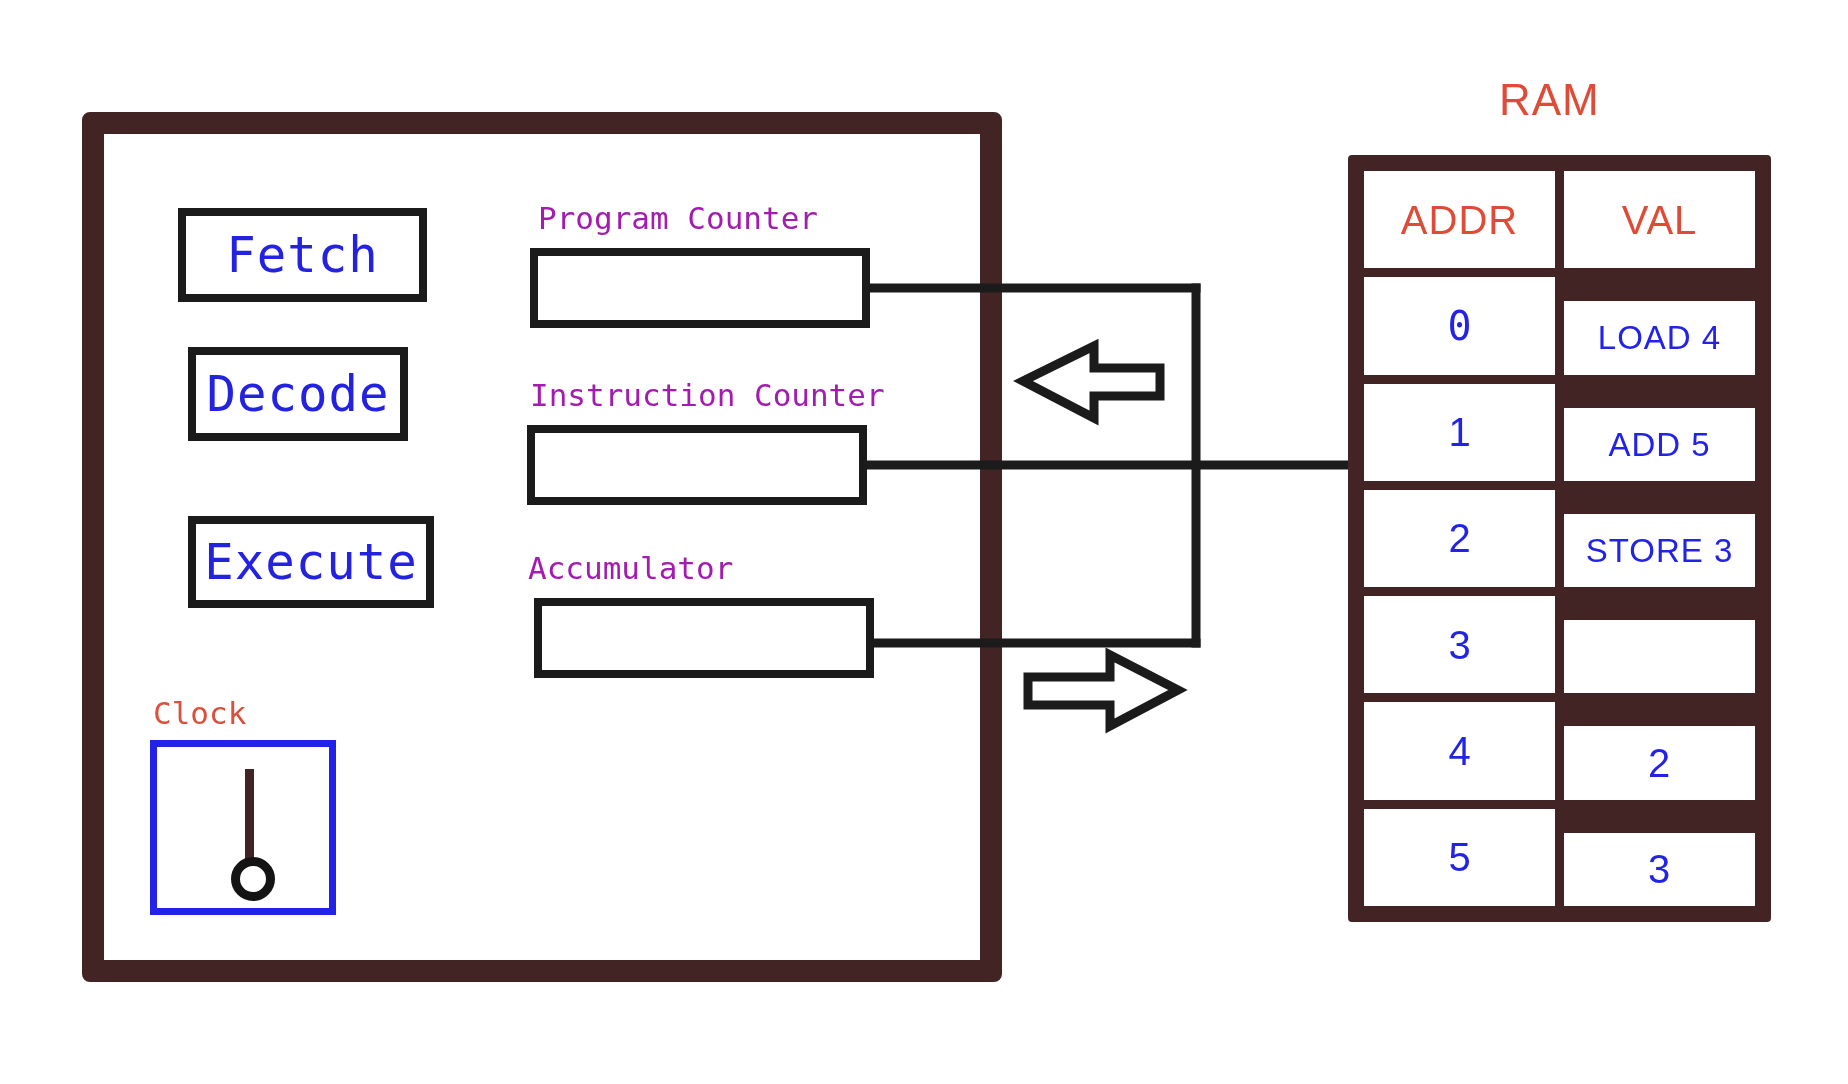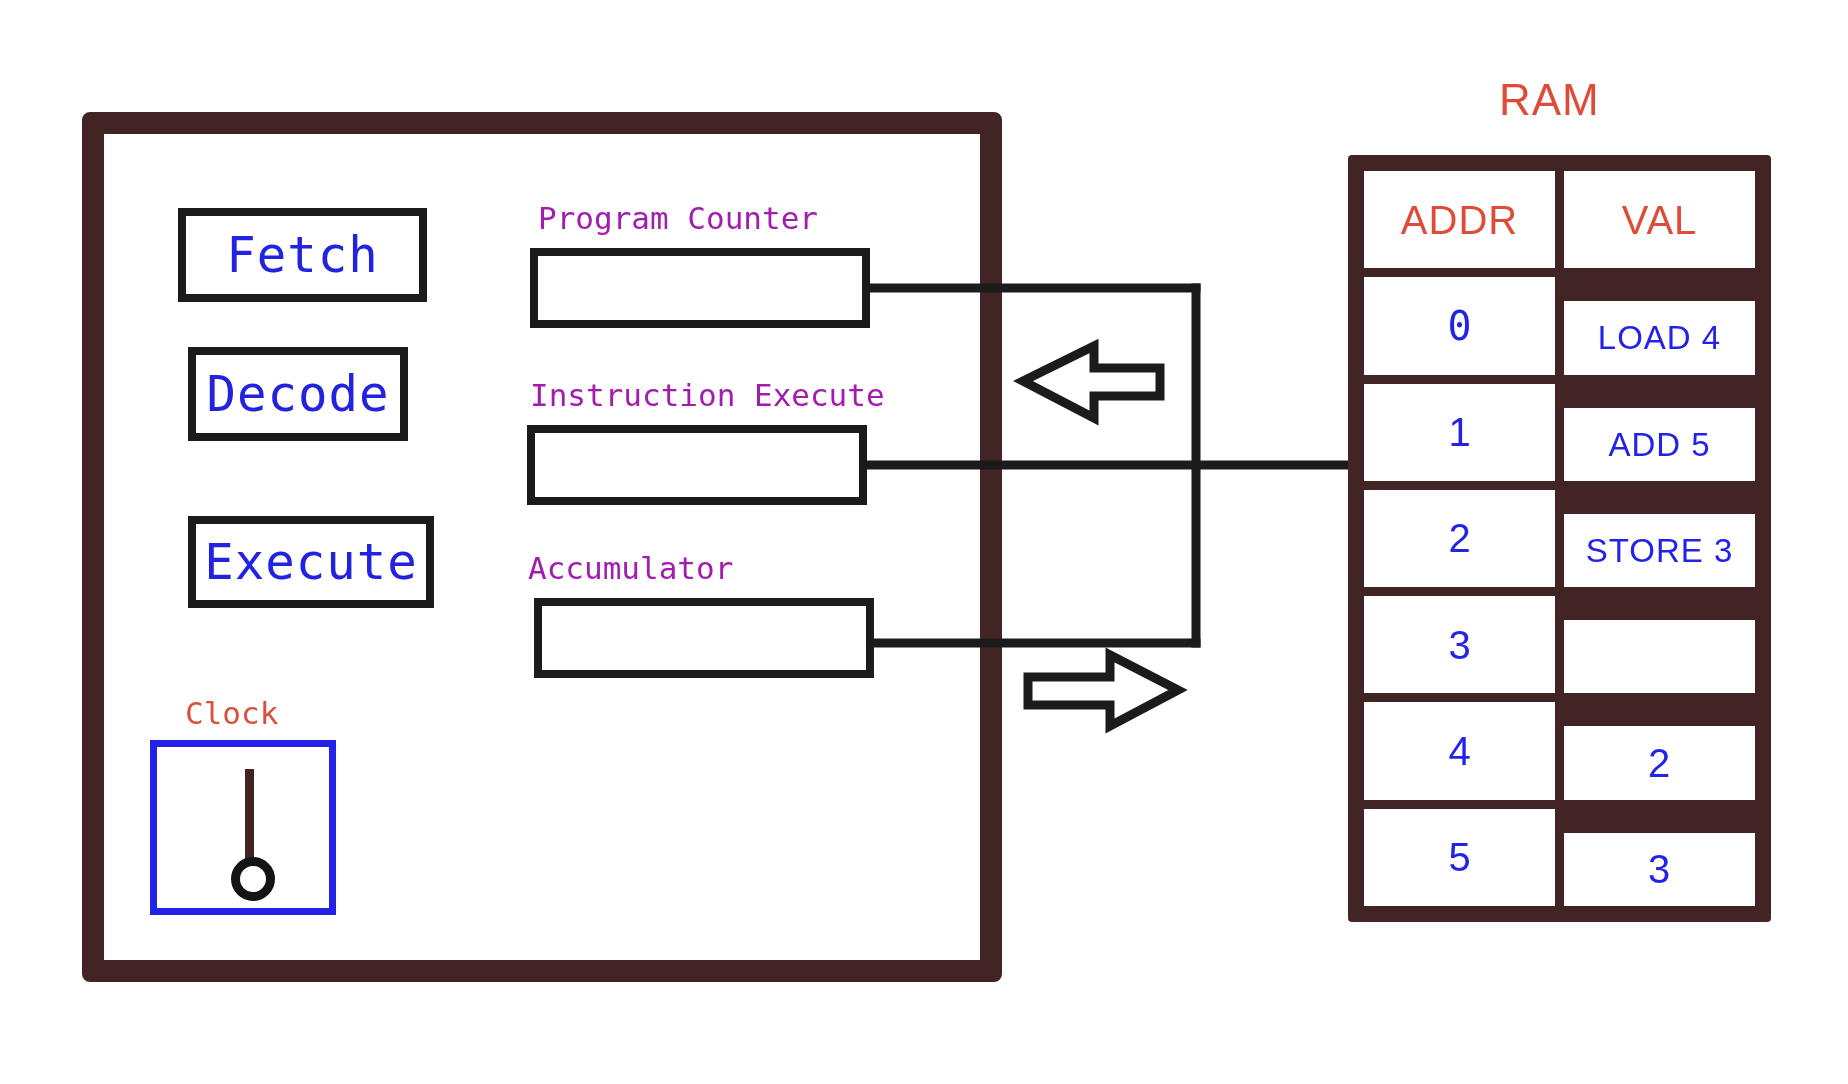--- a/index.html
+++ b/index.html
@@ -37,21 +37,21 @@
   #lbl-pc  {left:538px;top:203px;}
   #box-pc  {left:530px;top:248px;width:340px;height:80px;}
   #lbl-ir  {left:530px;top:380px;}
   #box-ir  {left:527px;top:425px;width:340px;height:80px;}
   #lbl-acc {left:528px;top:553px;}
   #box-acc {left:534px;top:598px;width:340px;height:80px;}
 
   
   #lbl-clock{
     position:absolute;left:153px;top:698px;color:#d9513c;font-size:31px;
-    font-family:"DejaVu Sans Mono", monospace;line-height:1;margin-left:32px;
+    font-family:"DejaVu Sans Mono", monospace;line-height:1;
   }
   #clock-box{
     position:absolute;left:150px;top:740px;width:186px;height:175px;
     border:7px solid #2222e8;background:#fff;box-sizing:border-box;
   }
   #clock-hand{
     position:absolute;left:88px;top:22px;width:9px;height:96px;background:#432424;
   }
   #clock-pivot{
     position:absolute;left:74px;top:110px;width:26px;height:26px;
@@ -103,21 +103,21 @@
   </div>
   <div class="stage-box" id="stage-execute">
     <span>Execute</span>
   </div>
 
   <div class="reg-label" id="lbl-pc">Program Counter</div>
   <div class="reg-box" id="box-pc">
     <span></span>
   </div>
 
-  <div class="reg-label" id="lbl-ir">Instruction Execute</div>
+  <div class="reg-label" id="lbl-ir">Instruction Counter</div>
   <div class="reg-box" id="box-ir">
     <span></span>
   </div>
 
   <div class="reg-label" id="lbl-acc">Accumulator</div>
   <div class="reg-box" id="box-acc">
     <span></span>
   </div>
 
   <div id="lbl-clock">Clock</div>

